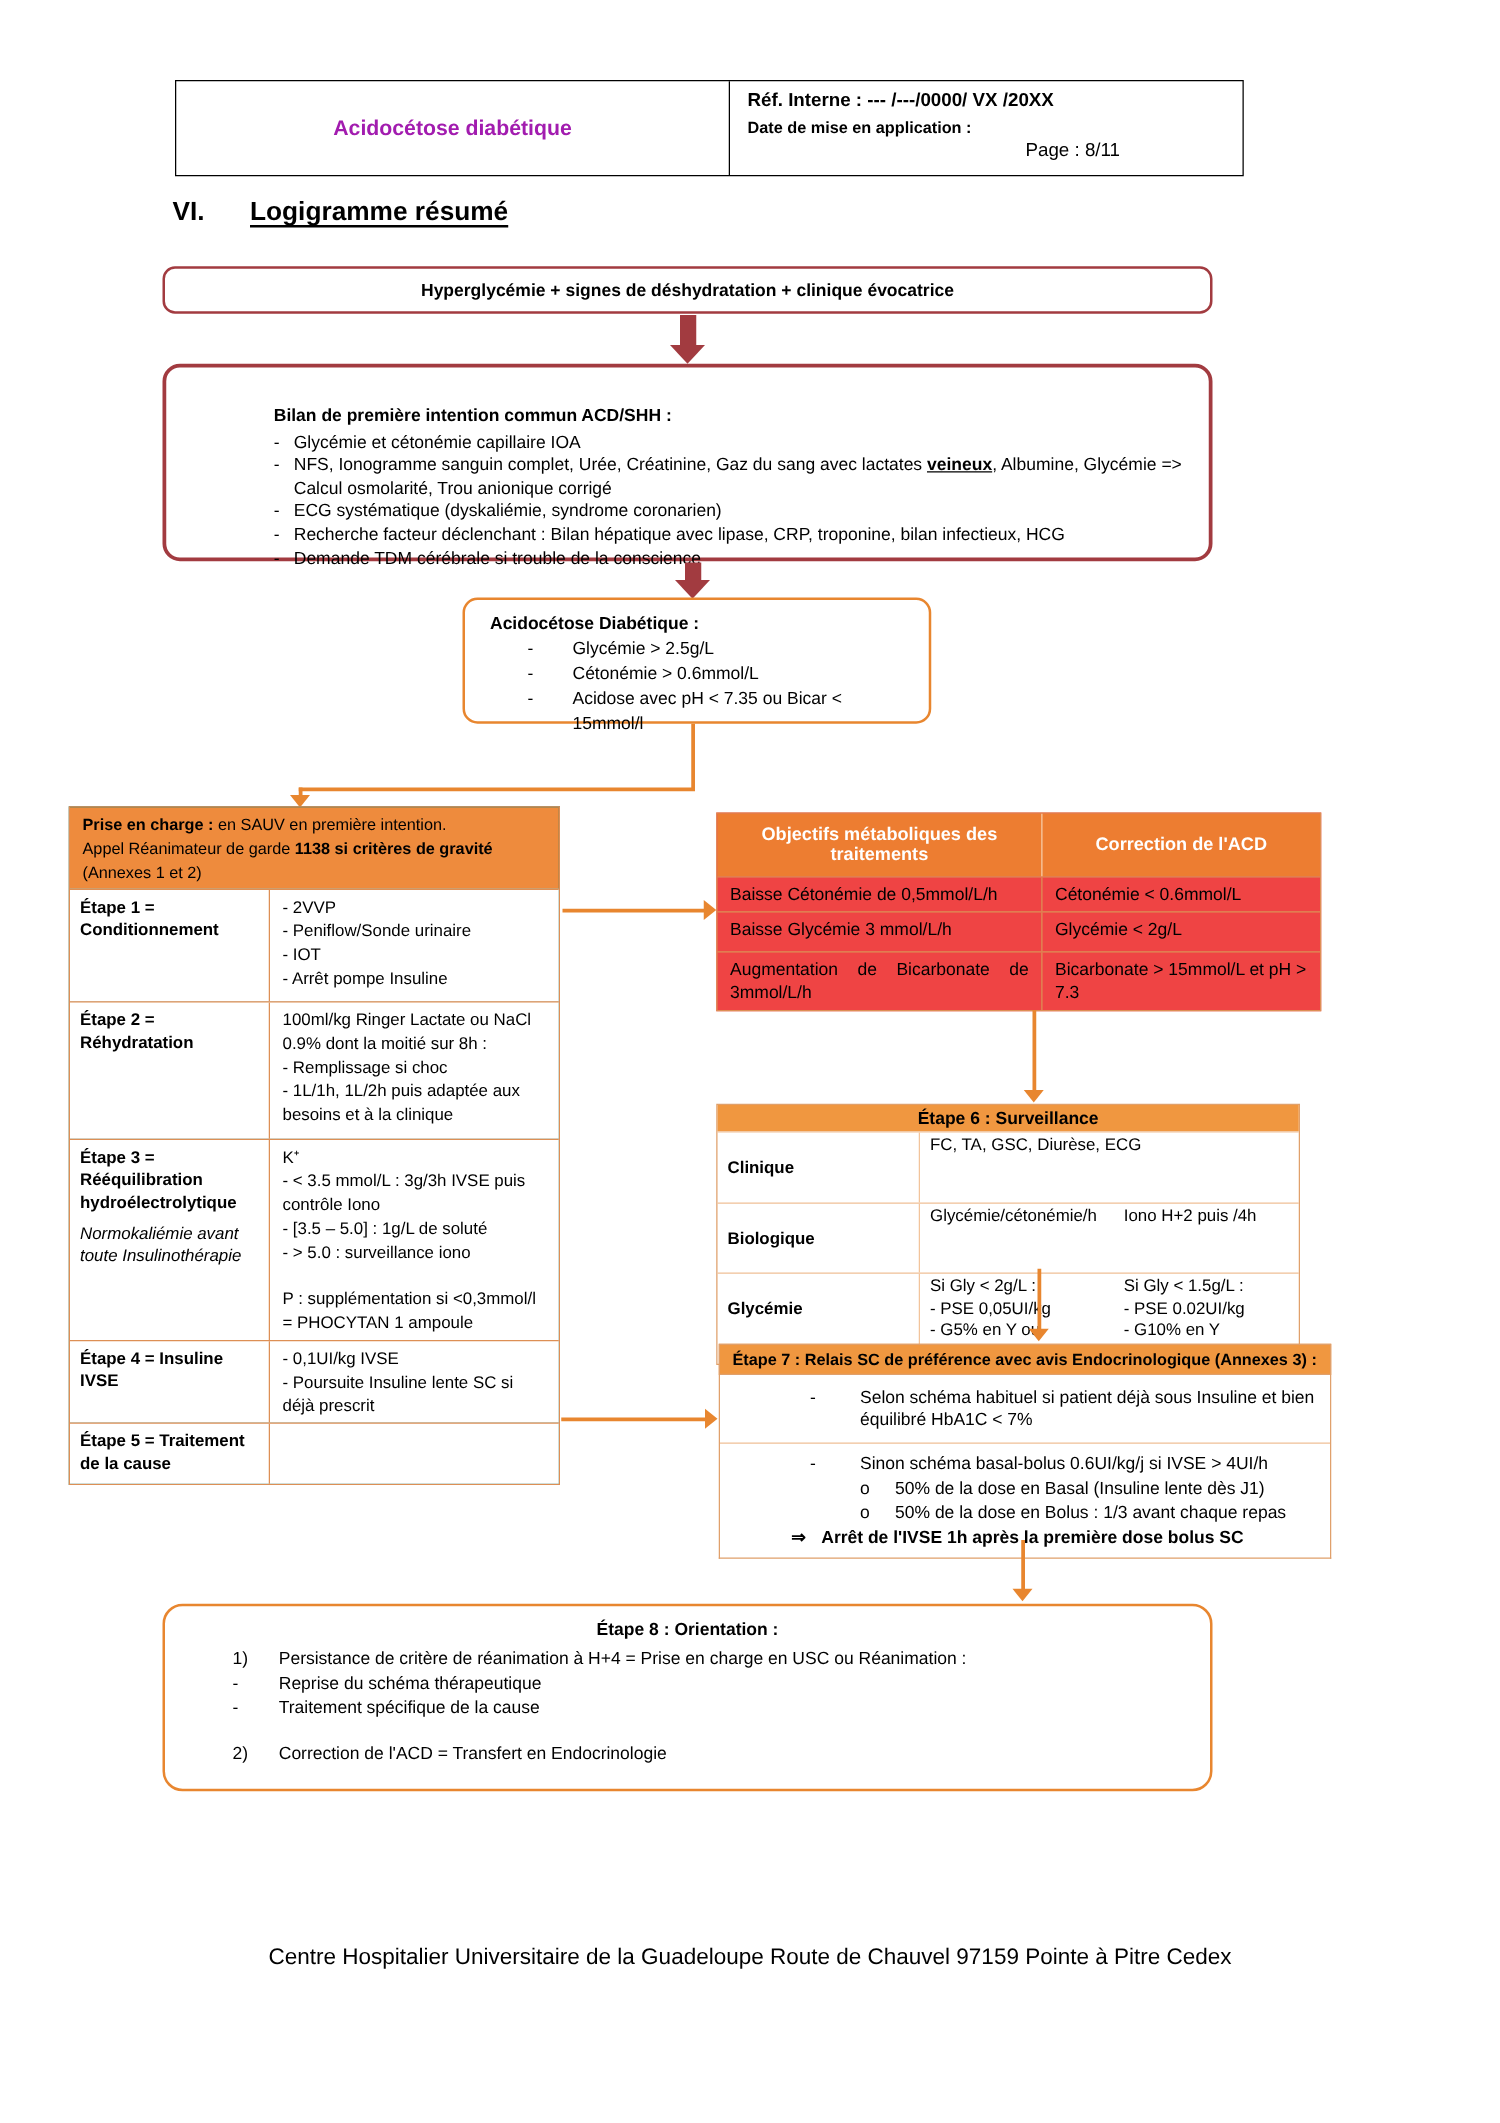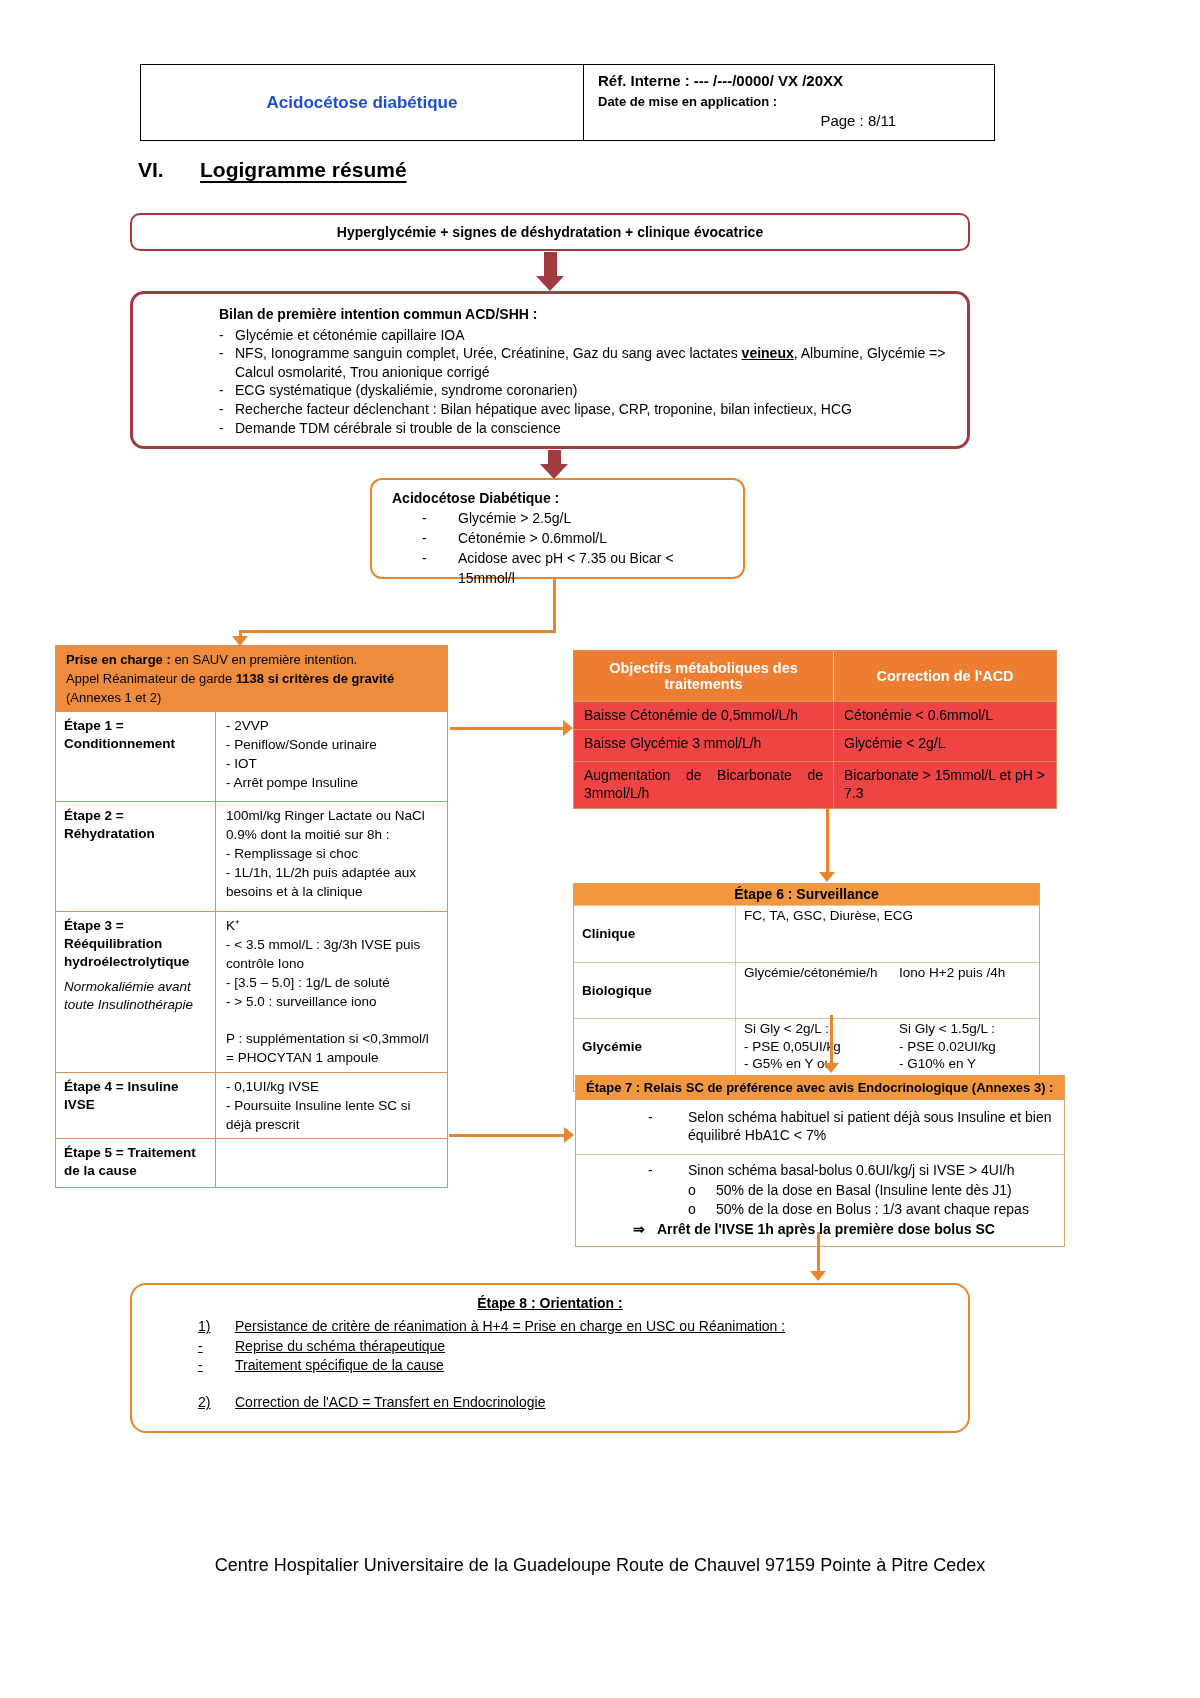--- a/index.html
+++ b/index.html
@@ -6,37 +6,37 @@
   html,body { background:#ffffff; }
   .page {
     position:relative; width:1200px; height:1698px; background:#fff;
     font-family:"Liberation Sans", sans-serif; color:#000; overflow:hidden;
   }
   .abs { position:absolute; }
 
   
   .hdr { left:140px; top:64px; width:855px; height:77px; border:1.5px solid #000; display:flex; }
   .hdr-left { width:443px; border-right:1.5px solid #000; display:flex; align-items:center; justify-content:center; }
-  .doc-title { color:#1d4ed8; font-weight:bold; font-size:17px; }
+  .doc-title { color:#a21caf; font-weight:bold; font-size:17px; }
   .hdr-right { flex:1; padding:7px 12px 4px 14px; }
   .hdr-ref { font-weight:bold; font-size:15px; }
   .hdr-date { font-weight:bold; font-size:13px; margin-top:5px; }
   .hdr-page { font-size:15px; text-align:right; padding-right:86px; margin-top:3px; }
 
   
   .sec { left:138px; top:158px; font-size:21px; font-weight:bold; display:flex; }
   .sec-num { width:62px; }
   .sec-title { text-decoration:underline; text-decoration-thickness:2px; text-underline-offset:4px; }
 
   
   .box1 { left:130px; top:213px; width:840px; height:38px; border:2.5px solid #A23B40; border-radius:10px;
           display:flex; align-items:center; justify-content:center; font-weight:bold; font-size:14px; }
 
   .box2 { left:130px; top:291px; width:840px; height:158px; border:3px solid #A23B40; border-radius:14px;
-          padding:11px 18px 8px 86px; font-size:14px; line-height:1.33; }
+          padding:29px 18px 8px 86px; font-size:14px; line-height:1.33; }
   .b2-title { font-weight:bold; margin-bottom:2px; }
   .b2-item { display:flex; }
   .b2-dash { width:16px; flex:none; }
   .b2-text { flex:1; }
   .u-b { font-weight:bold; text-decoration:underline; }
 
   .box3 { left:370px; top:478px; width:375px; height:101px; border:2.5px solid #E8862F; border-radius:12px;
           padding:9px 12px 6px 20px; font-size:14px; line-height:1.42; }
   .b3-title { font-weight:bold; }
   .b3-item { display:flex; padding-left:30px; }
@@ -89,21 +89,21 @@
   .e7-sec2 { padding:6px 12px 8px; }
   .e7-item { display:flex; padding-left:60px; }
   .e7-dash { width:40px; flex:none; }
   .e7-sub { display:flex; padding-left:100px; margin-top:1px; }
   .e7-o { width:28px; flex:none; }
   .e7-final { display:flex; padding-left:45px; font-weight:bold; margin-top:2px; }
   .e7-arrow { width:24px; flex:none; }
 
   
   .box8 { left:130px; top:1283px; width:840px; height:150px; border:2.5px solid #E8862F; border-radius:16px;
-          padding:9px 36px; font-size:14px; line-height:1.38;text-decoration:underline; }
+          padding:9px 24px; font-size:14px; line-height:1.38; }
   .b8-title { text-align:center; font-weight:bold; margin-bottom:4px; }
   .b8-row { display:flex; padding-left:30px; }
   .b8-marker { width:37px; flex:none; }
   .b8-spacer { height:18px; }
 
   
   .footer { left:0; top:1555px; width:1200px; text-align:center; font-size:18px; }
 </style>
 </head>
 <body>

